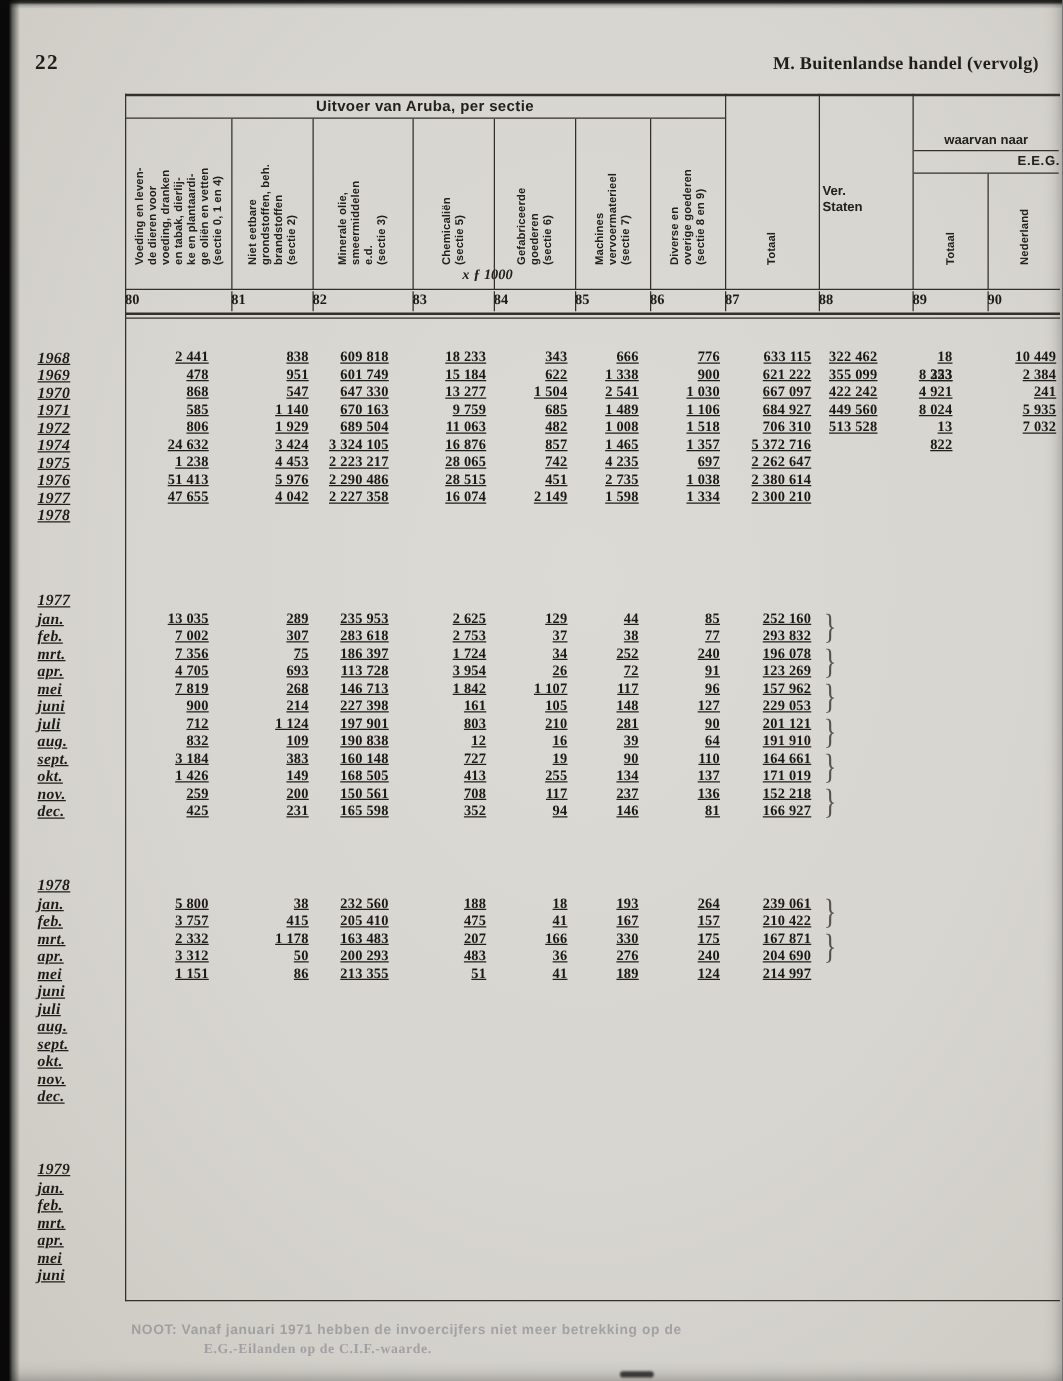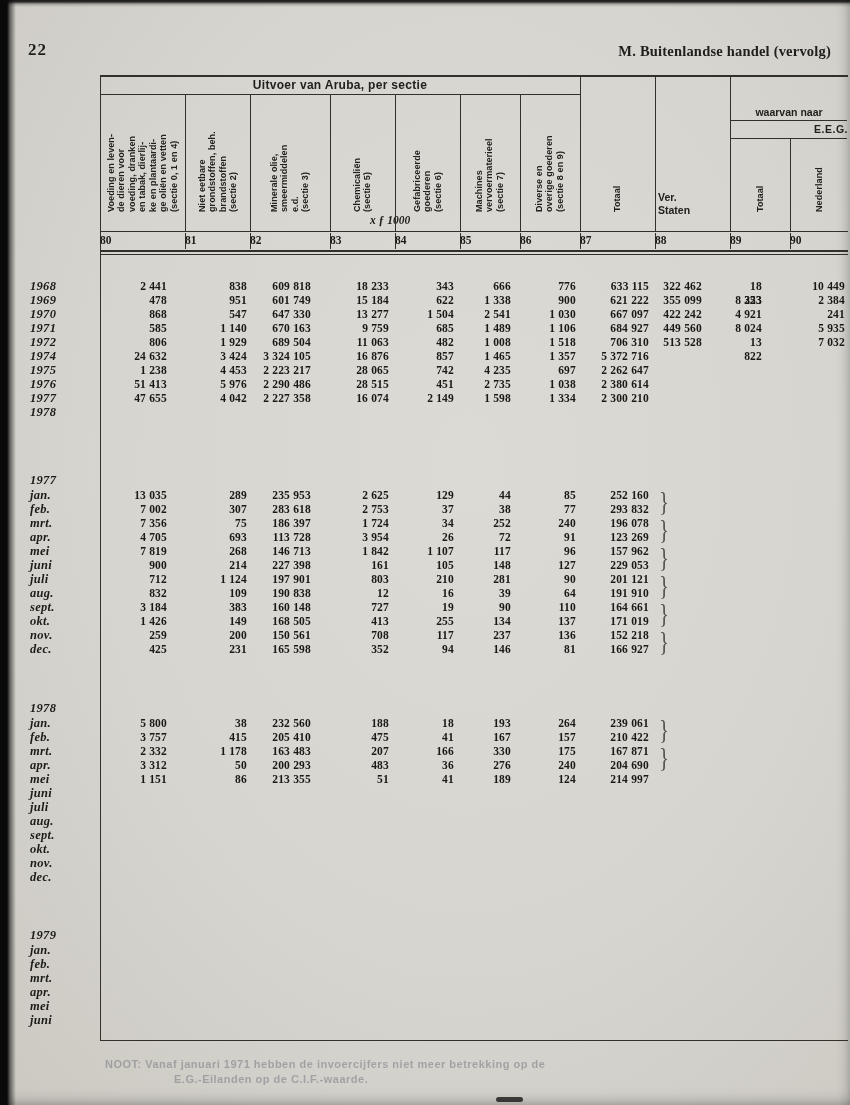--- a/index.html
+++ b/index.html
@@ -23,21 +23,21 @@
   .eeg{position:absolute;left:730px;top:123px;width:118px;text-align:right;
         font:bold 10.5px "Liberation Sans",sans-serif;letter-spacing:.5px;color:#23211d;}
   .unit{position:absolute;left:120px;top:214px;width:540px;text-align:center;
         font:bold italic 11.5px "Liberation Serif",serif;color:#23211d;}
   .hcell{position:absolute;display:flex;justify-content:center;}
   .vtext{writing-mode:vertical-rl;transform:rotate(180deg);white-space:pre-line;text-align:left;
         font:bold 9px/1.16 "Liberation Sans",sans-serif;color:#23211d;letter-spacing:.1px;}
   .hflat{position:absolute;white-space:pre-line;font:bold 10.5px/13px "Liberation Sans",sans-serif;color:#23211d;}
   .hcode{position:absolute;top:234px;height:15px;line-height:15px;text-align:left;
         font:bold 11.5px "Liberation Serif",serif;color:#1d1b18;}
-  .tsection{position:absolute;left:20px;width:828px;}
+  .tsection{position:absolute;left:20px;width:828px;text-decoration:underline;}
   .trow{display:flex;height:14px;}
   .sec-head{height:15px;}
   .rlabel{width:80px;box-sizing:border-box;padding-left:10px;
         font:bold italic 12.5px/14px "Liberation Serif",serif;letter-spacing:.3px;color:#1d1b18;}
   .cell{box-sizing:border-box;text-align:right;font:bold 11.5px/14px "Liberation Serif",serif;
         letter-spacing:.2px;color:#1b1916;}
   .c0{width:85px;padding-right:18px}.c1{width:65px;padding-right:3px}.c2{width:80px;padding-right:19px}
   .c3{width:65px;padding-right:6px}.c4{width:65px;padding-right:6px}.c5{width:60px;padding-right:9px}
   .c6{width:60px;padding-right:4px}.c7{width:75px;padding-right:6px}.c8{width:75px;padding-right:28px}
   .c9{width:60px;padding-right:28px}.c10{width:58px;padding-right:3px}
@@ -137,21 +137,21 @@
       <div class="hcell" style="left: 520px; top: 96px; width: 60px; height: 116px;">
         <div class="vtext">Diverse en
 overige goederen
 (sectie 8 en 9)</div>
       </div>
       <div class="hcode" style="left: 580px; width: 75px;">87</div>
       <div class="hcell" style="left: 580px; top: 96px; width: 75px; height: 116px;">
         <div class="vtext">Totaal</div>
       </div>
       <div class="hcode" style="left: 655px; width: 75px;">88</div>
-      <div class="hflat" style="left: 658px; top: 147px; width: 72px; margin-top: 44px;">Ver.
+      <div class="hflat" style="left: 658px; top: 147px; width: 72px;">Ver.
 Staten</div>
       <div class="hcode" style="left: 730px; width: 60px;">89</div>
       <div class="hcell" style="left: 730px; top: 142px; width: 60px; height: 70px;">
         <div class="vtext">Totaal</div>
       </div>
       <div class="hcode" style="left: 790px; width: 58px;">90</div>
       <div class="hcell" style="left: 790px; top: 142px; width: 58px; height: 70px;">
         <div class="vtext">Nederland</div>
       </div>
       <div class="tsection" style="top: 279px;">
@@ -735,15 +735,15 @@
           <div class="cell c6"></div>
           <div class="cell c7"></div>
           <div class="cell c8"></div>
           <div class="cell c9"></div>
           <div class="cell c10"></div>
         </div>
       </div>
     </div>
 
   <div class="footnote" style="left:105px;top:1058px;width:700px;">NOOT:  Vanaf januari 1971 hebben de invoercijfers niet meer betrekking op de</div>
-  <div class="footnote" style="left:174px;top:1073px;width:600px;">E.G.-Eilanden op de C.I.F.-waarde.</div>
+  <div class="footnote" style="left:163px;top:1073px;width:600px;font-family:Liberation Serif, serif;">E.G.-Eilanden op de C.I.F.-waarde.</div>
   <div class="smudge"></div>
 </div>
 
 </body></html>

